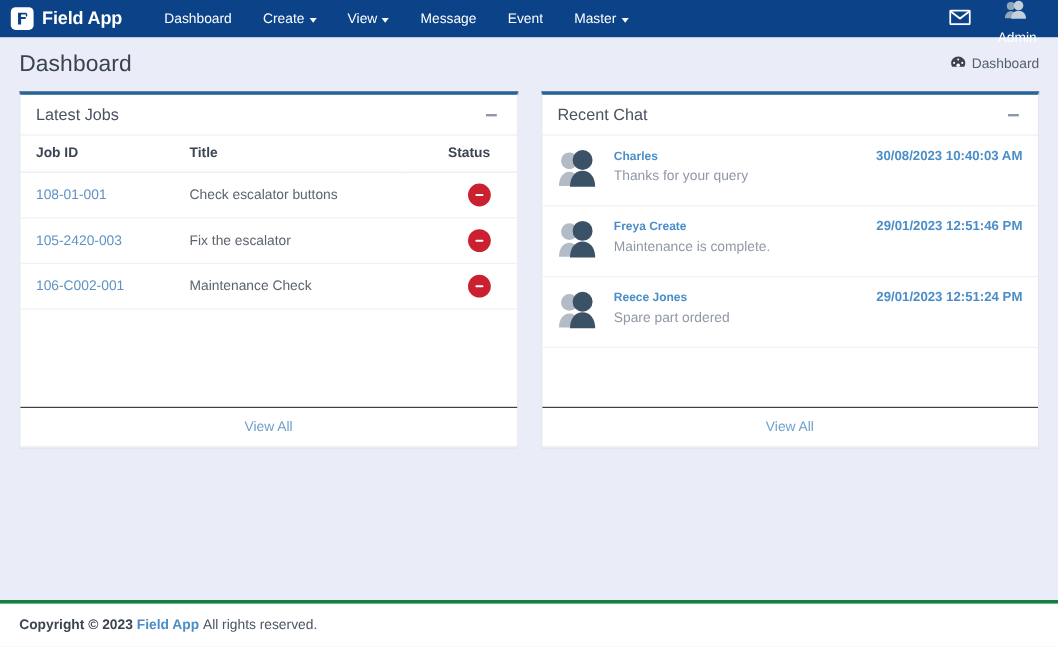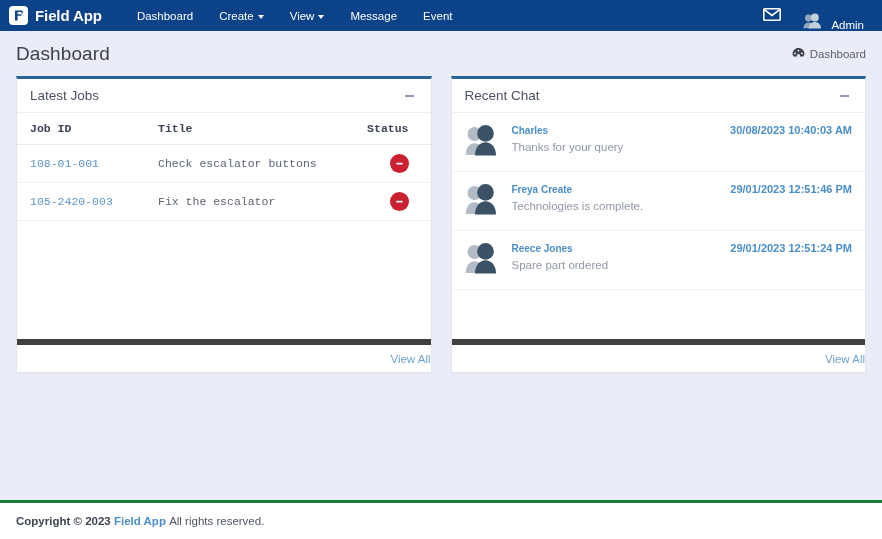--- a/index.html
+++ b/index.html
@@ -90,27 +90,28 @@
   .nav-icon-btn {
     display: flex;
     align-items: center;
     justify-content: center;
     height: 31px;
     padding: 0 12px;
     cursor: pointer;
   }
   .nav-user {
     display: flex;
-    align-items: flex-end;
+    align-items: center;
     gap: 7px;
     height: 31px;
     padding: 0 6px 0 10px;
     cursor: pointer;
     color: #ffffff;
     font-size: 11.5px;
+    flex-direction: column;
   }
 
   
   .page-head {
     height: 45px;
     padding: 0 16px;
     display: flex;
     align-items: center;
     justify-content: space-between;
   }
@@ -172,37 +173,36 @@
     height: 2px;
     background: #8e97ae;
   }
   .panel-body {
     flex: 1;
     overflow: hidden;
     padding: 0;
   }
   .panel-foot {
     height: 33px;
-    border-top: 6px solid #404040;
-    display: flex;
-    align-items: center;
-    justify-content: flex-end;
+    border-top: 1px solid #404040;
+    display: flex;
+    align-items: center;
+    justify-content: center;
   }
   .view-all {
     color: #6fa0c9;
     font-size: 11.5px;
     text-decoration: none;
     cursor: pointer;
   }
 
   
   table.jobs {
     width: 100%;
     border-collapse: collapse;
-    font-family: Liberation Mono, monospace;
   }
   table.jobs th {
     text-align: left;
     font-size: 11.5px;
     color: #3c4452;
     font-weight: bold;
     padding: 9px 10px 9px 13px;
     border-bottom: 1px solid #e8ebf1;
     white-space: nowrap;
   }
@@ -337,20 +337,26 @@
         </a>
       </li>
     <li>
         <a class="nav-item">
           <span>Message</span>
         </a>
       </li>
     <li>
         <a class="nav-item">
           <span>Event</span>
+        </a>
+      </li>
+    <li>
+        <a class="nav-item">
+          <span>Master</span>
+          <span class="caret"></span>
         </a>
       </li>
   </ul>
 
   <div class="nav-right">
     <div class="nav-icon-btn">
       <span>
         <svg width="18" height="13" viewBox="0 0 18 13" aria-hidden="true">
           <rect x="0.8" y="0.8" width="16.4" height="11.4" rx="0.8" fill="none" stroke="#ffffff" stroke-width="1.6"></rect>
           <path d="M1.3 1.6 L9 7.4 L16.7 1.6" fill="none" stroke="#ffffff" stroke-width="1.6"></path>
@@ -425,20 +431,33 @@
             <td class="col-status">
               <span class="status-badge ban">
                 <span>
                   <svg width="13" height="13" viewBox="0 0 13 13" aria-hidden="true">
                     <rect x="3.2" y="5.7" width="6.6" height="1.7" rx="0.6" fill="#ffffff"></rect>
                   </svg>
                 </span>
               </span>
             </td>
           </tr>
+          <tr>
+            <td><a class="job-link">106-C002-001</a></td>
+            <td>Maintenance Check</td>
+            <td class="col-status">
+              <span class="status-badge ban">
+                <span>
+                  <svg width="13" height="13" viewBox="0 0 13 13" aria-hidden="true">
+                    <rect x="3.2" y="5.7" width="6.6" height="1.7" rx="0.6" fill="#ffffff"></rect>
+                  </svg>
+                </span>
+              </span>
+            </td>
+          </tr>
         </tbody>
       </table>
     </div>
     <div class="panel-foot">
       <a class="view-all">View All</a>
     </div>
   </section>
 
   <section class="panel">
     <div class="panel-head">
@@ -473,21 +492,21 @@
               <path d="M0.8 31 C0.8 23.6 4.7 19.2 9.5 19.2 C14.3 19.2 18.2 23.6 18.2 31 Z" fill="#b3bcc6"></path>
               <circle cx="20.5" cy="9.4" r="8.3" fill="#3b5266"></circle>
               <path d="M10 31.6 C10 23 14.7 18.2 20.5 18.2 C26.3 18.2 31 23 31 31.6 Z" fill="#3b5266"></path>
             </svg>
           </span>
           <div class="chat-main">
             <div class="chat-toprow">
               <a class="chat-name">Freya Create</a>
               <span class="chat-time">29/01/2023 12:51:46 PM</span>
             </div>
-            <div class="chat-msg">Technologies is complete.</div>
+            <div class="chat-msg">Maintenance is complete.</div>
           </div>
         </li>
         <li class="chat-item">
           <span class="chat-avatar">
             <svg width="36" height="33" viewBox="0 0 36 33" aria-hidden="true">
               <circle cx="9.5" cy="10" r="7" fill="#b3bcc6"></circle>
               <path d="M0.8 31 C0.8 23.6 4.7 19.2 9.5 19.2 C14.3 19.2 18.2 23.6 18.2 31 Z" fill="#b3bcc6"></path>
               <circle cx="20.5" cy="9.4" r="8.3" fill="#3b5266"></circle>
               <path d="M10 31.6 C10 23 14.7 18.2 20.5 18.2 C26.3 18.2 31 23 31 31.6 Z" fill="#3b5266"></path>
             </svg>

